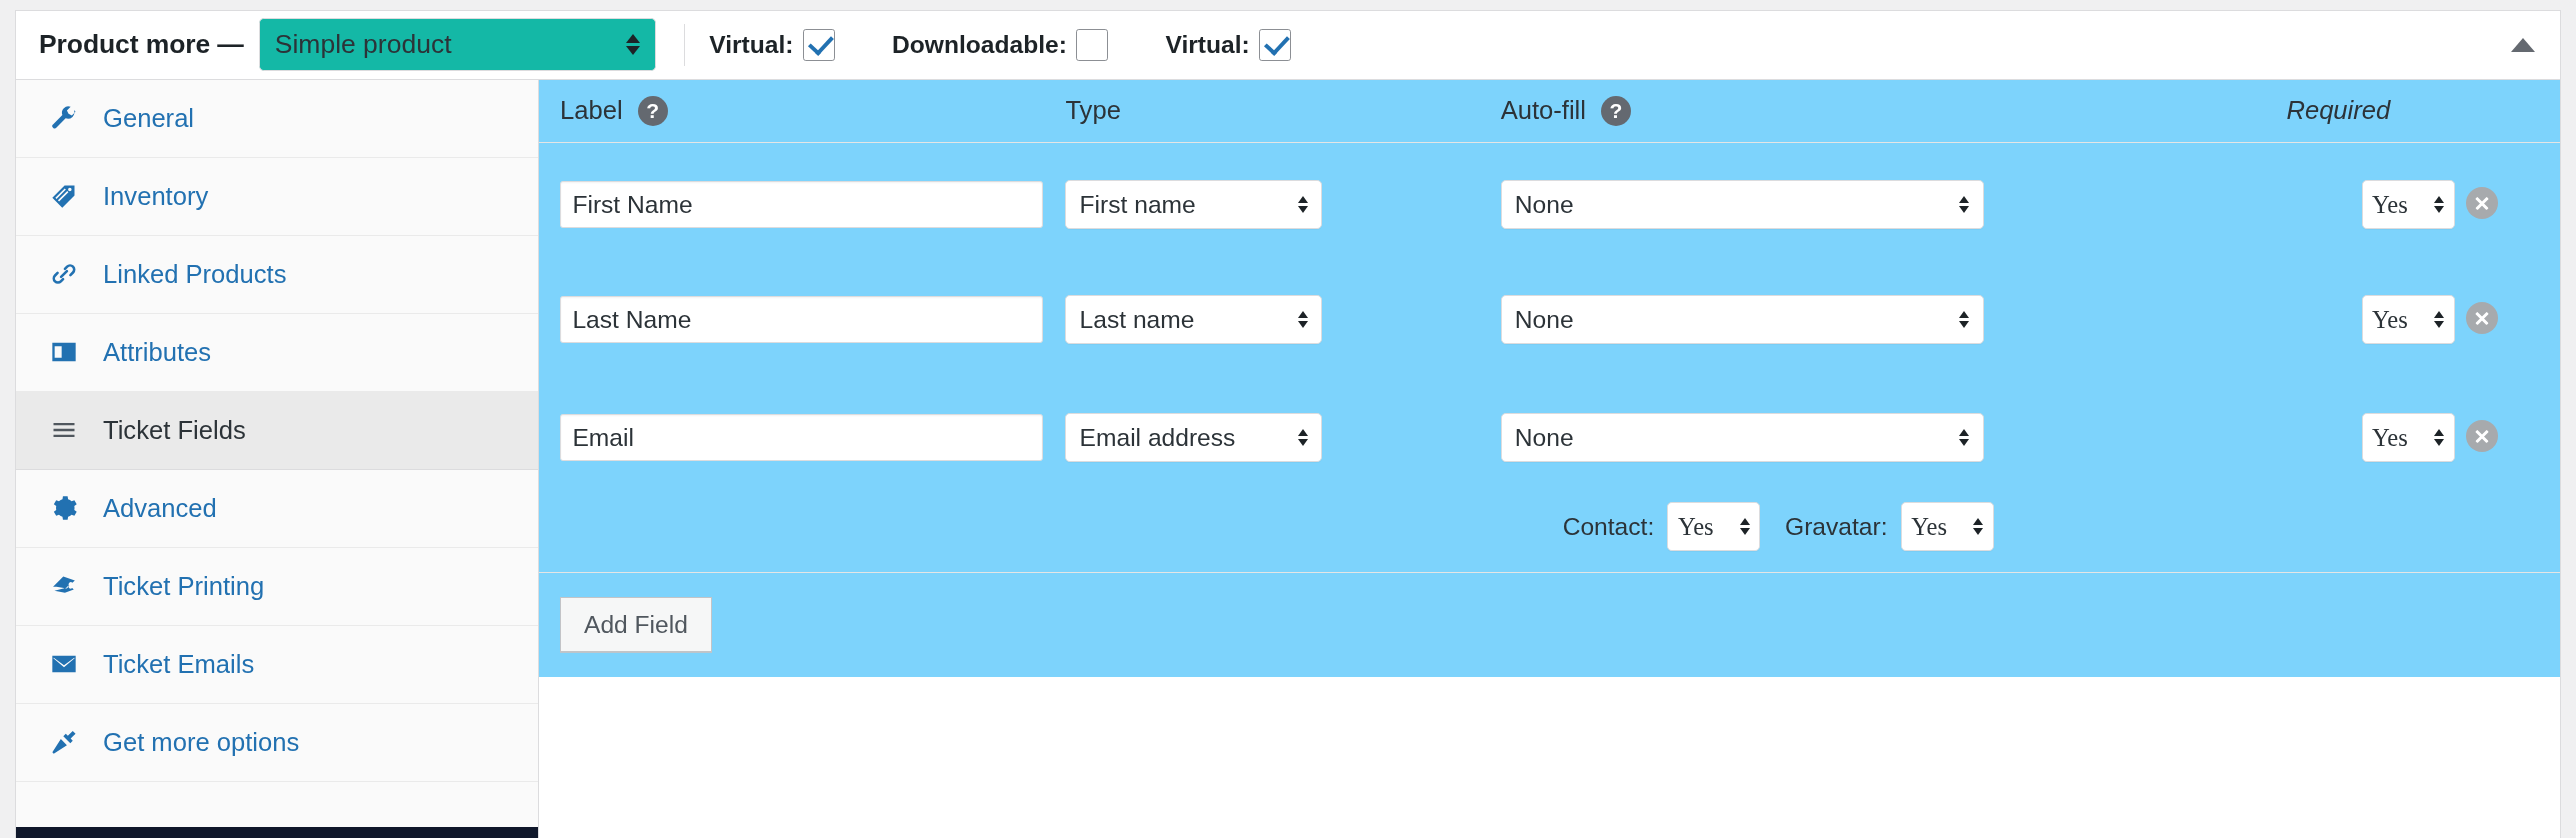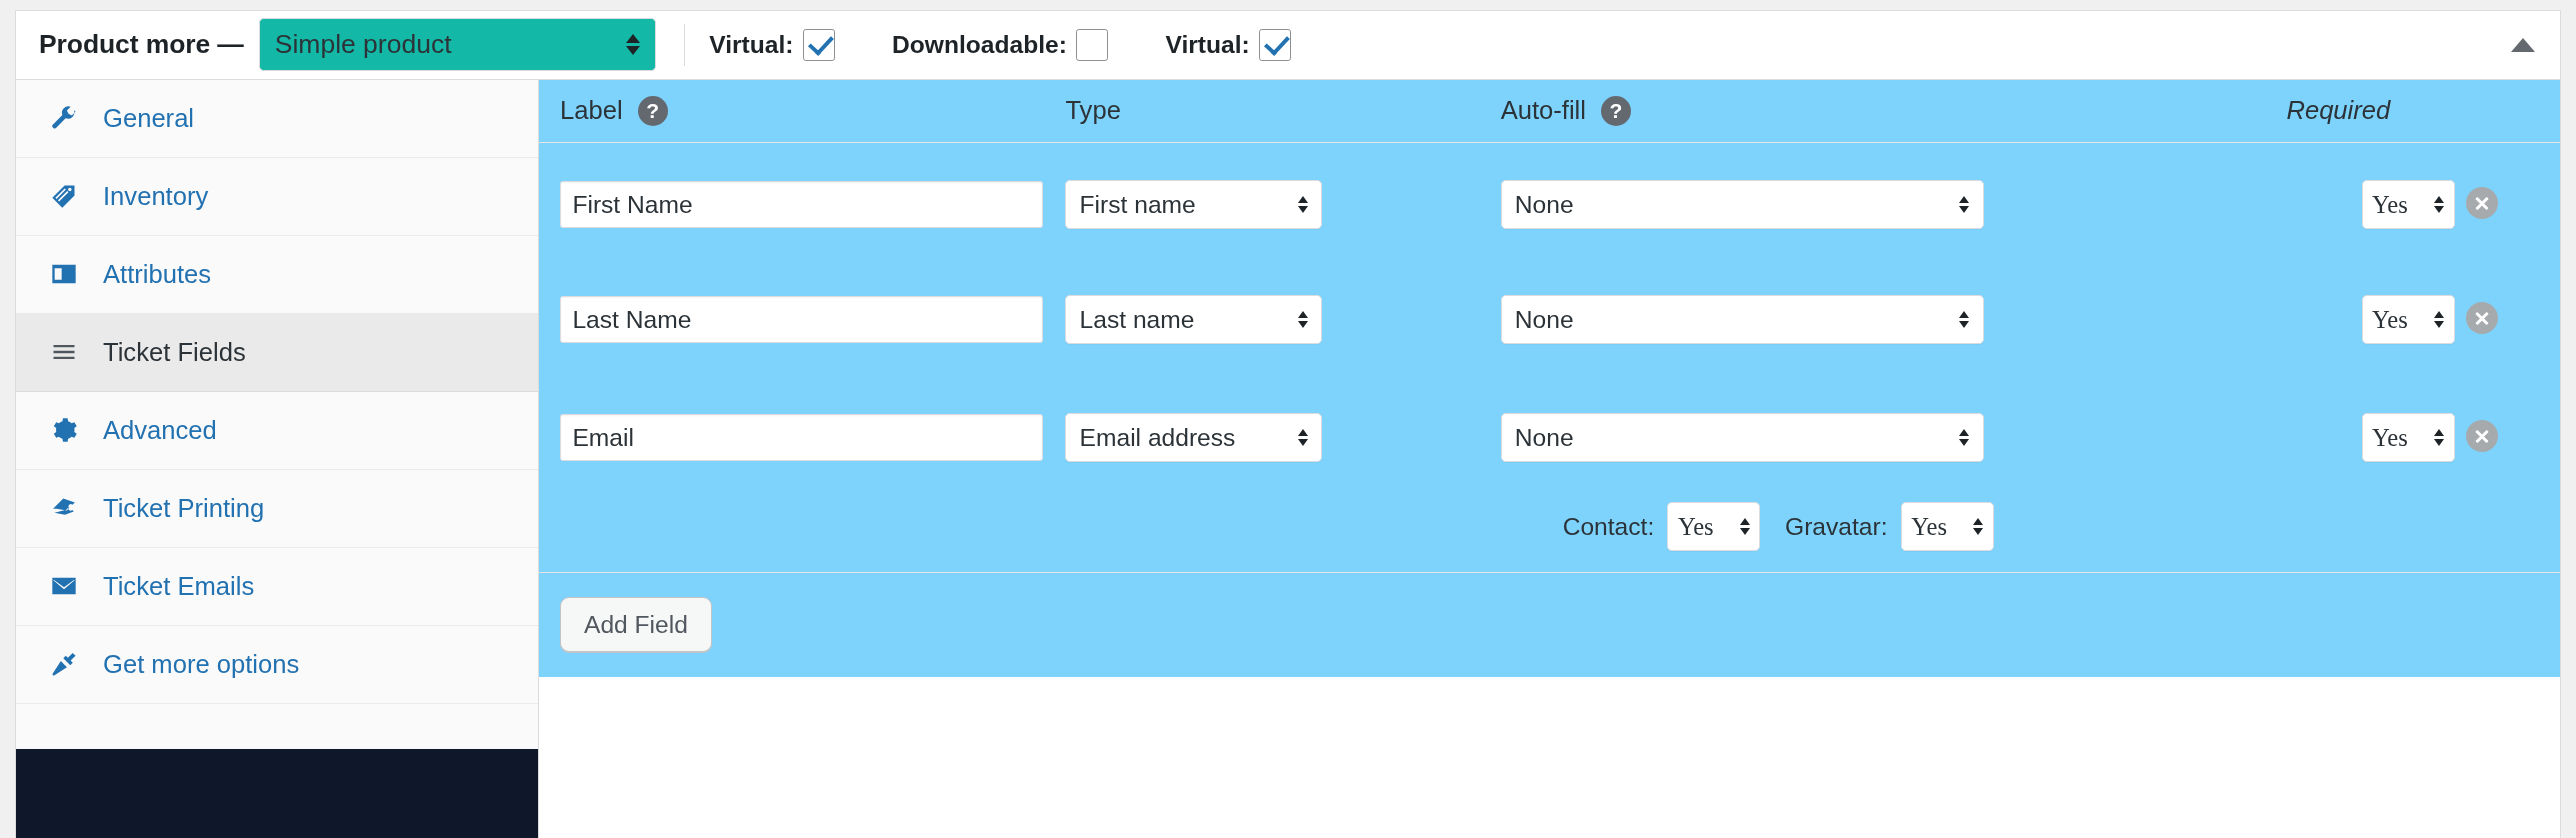--- a/index.html
+++ b/index.html
@@ -329,21 +329,21 @@
   .btn-secondary {
     display: inline-flex;
     align-items: center;
     justify-content: center;
     height: 55px;
     padding: 0 23px;
     font-size: 24.6px;
     color: #50575e;
     background: #f6f7f7;
     border: 0.9px solid #c3c4c7;
-    border-radius: 9px;
+    border-radius: 0;
     cursor: pointer;
     box-shadow: 0 0.9px 0 #c3c4c7;
   }
 
   .content-spacer { height: 163px; background: #fff; }
 </style>
 </head>
 <body>
 
 <div class="postbox">
@@ -394,20 +394,30 @@
 
       <li class="tab">
         <span class="ticon">
           <svg width="28" height="28" viewBox="0 0 24 24" fill="currentColor">
               <path d="M21 11.5V3h-8.5L2 13.5 10.5 22 21 11.5zM17 8a1.5 1.5 0 1 1 0-3 1.5 1.5 0 0 1 0 3zM4.6 13.5l8-8 1 1-8 8-1-1zm2.2 2.2l8-8 1 1-8 8-1-1z"></path>
             </svg>
         </span>
         <span class="tlabel">Inventory</span>
       </li>
 
+      <li class="tab">
+        <span class="ticon">
+          <svg width="28" height="28" viewBox="0 0 24 24" fill="none" stroke="currentColor" stroke-width="2.2" stroke-linecap="round">
+              <path d="M9.5 14.5l5-5"></path>
+              <path d="M12.8 7.6l1.9-1.9a3.5 3.5 0 0 1 5 5l-2.2 2.2"></path>
+              <path d="M11.2 16.4l-1.9 1.9a3.5 3.5 0 0 1-5-5l2.2-2.2"></path>
+            </svg>
+        </span>
+        <span class="tlabel">Linked Products</span>
+      </li>
 
       <li class="tab">
         <span class="ticon">
           <svg width="28" height="28" viewBox="0 0 24 24" fill="currentColor">
               <path d="M2 4h20v16H2V4zm2 3v10h6V7H4zm8 1h8v2h-8V8zm0 4h8v2h-8v-2zm0 4h6v2h-6v-2z"></path>
             </svg>
         </span>
         <span class="tlabel">Attributes</span>
       </li>
 

